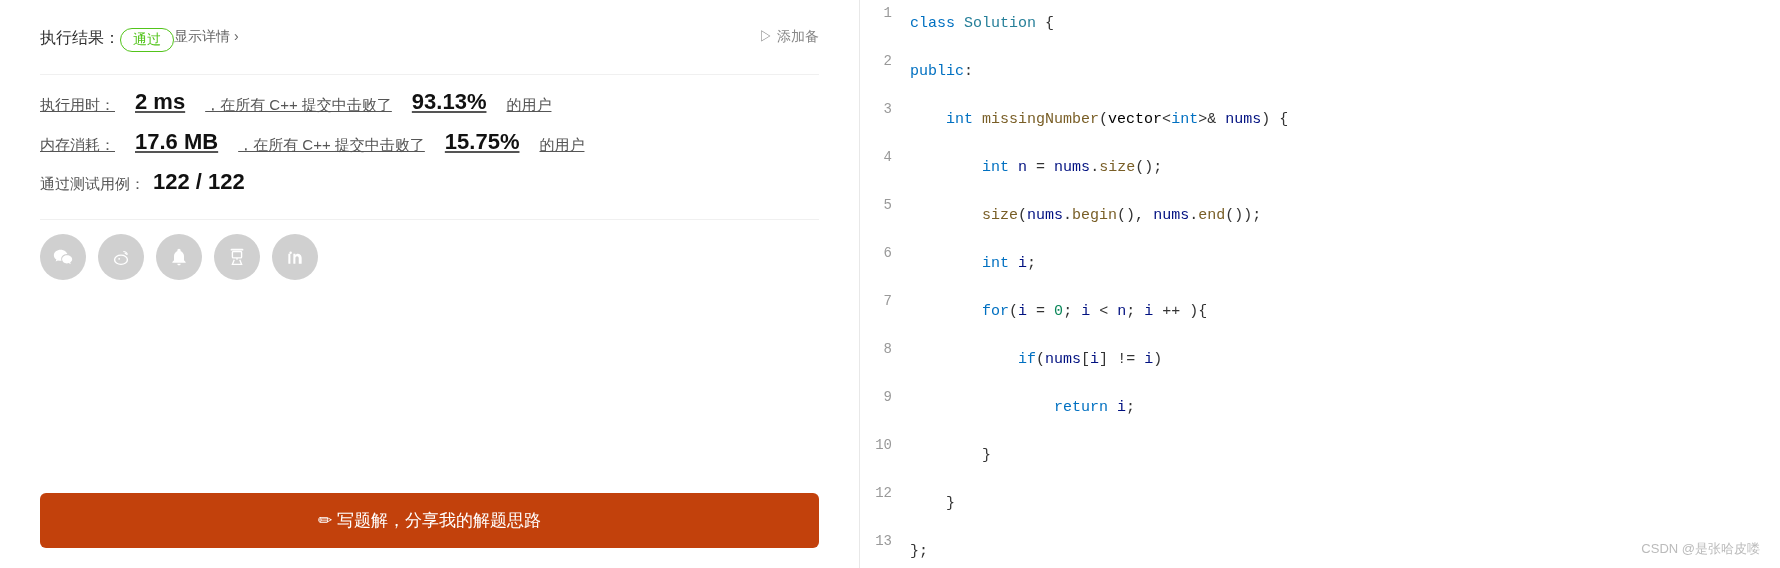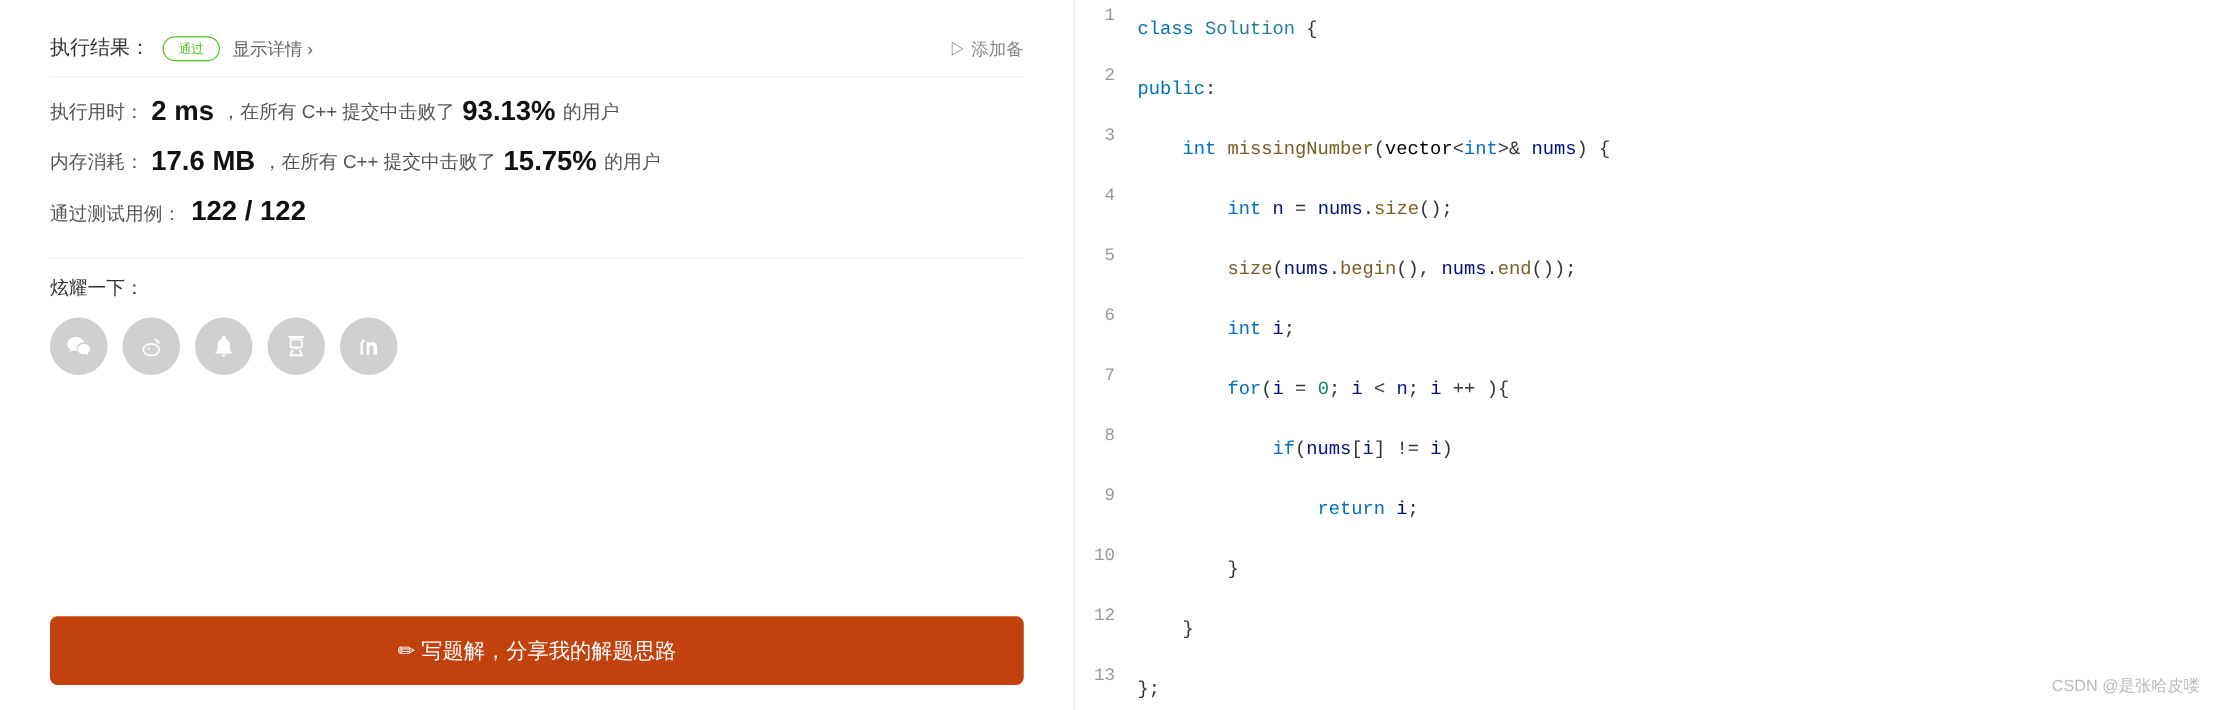--- a/index.html
+++ b/index.html
@@ -20,38 +20,37 @@
       padding: 28px 40px 20px 40px;
       display: flex;
       flex-direction: column;
       gap: 0;
       position: relative;
       border-right: 1px solid #e8e8e8;
     }
 
     .result-row {
       display: flex;
-      align-items: flex-end;
-      gap: 10px;
-      margin-bottom: 8px;
+      align-items: flex-start;
+      margin-bottom: 18px;
     }
 
     .result-label {
       font-size: 16px;
       color: #333;
       min-width: 70px;
     }
 
     .pass-badge {
       background: transparent;
       border: 1.5px solid #52c41a;
       color: #52c41a;
       border-radius: 12px;
       padding: 2px 12px;
-      font-size: 10px;
+      font-size: 14px;
       font-weight: 500;
     }
 
     .show-detail {
       color: #666;
       font-size: 14px;
       cursor: pointer;
     }
 
     .add-note {
@@ -59,25 +58,26 @@
       color: #888;
       font-size: 14px;
       cursor: pointer;
       display: flex;
       align-items: center;
       gap: 4px;
     }
 
     .stats-row {
       display: flex;
-      align-items: center;
-      gap: 6px;
+      align-items: flex-end;
+      gap: 20px;
       margin-bottom: 14px;
       font-size: 15px;
       color: #555;
+      text-decoration: underline;
     }
 
     .stats-highlight {
       font-size: 22px;
       font-weight: bold;
       color: #111;
     }
 
     .stats-percent {
       font-size: 22px;
@@ -233,21 +233,20 @@
     <span>的用户</span>
   </div>
 
   <div class="test-case-row">
     <span>通过测试用例：</span>
     <span class="test-num">122 / 122</span>
   </div>
 
   <div class="divider-row"></div>
 
-  <div class="share-label">炫耀一下：</div>
 
   <div class="social-icons">
 
     <div class="social-icon" title="微信">
       <svg width="22" height="22" viewBox="0 0 24 24" fill="white">
         <path d="M9.5 4C5.36 4 2 6.69 2 10c0 1.89 1.08 3.56 2.78 4.72L4 17l2.5-1.25C7.3 16 8.38 16.22 9.5 16.22c.34 0 .67-.02 1-.06C10.18 15.64 10 15 10 14.3c0-3.04 2.8-5.5 6.25-5.5.17 0 .34.01.5.02C16.01 6.38 13.04 4 9.5 4z"></path>
         <path d="M16.25 10c-2.9 0-5.25 2.01-5.25 4.5 0 2.48 2.35 4.5 5.25 4.5.7 0 1.37-.13 1.97-.36L20.5 20l-.68-2.08C21.08 17.08 22 15.87 22 14.5c0-2.49-2.35-4.5-5.75-4.5z"></path>
       </svg>
     </div>
 

